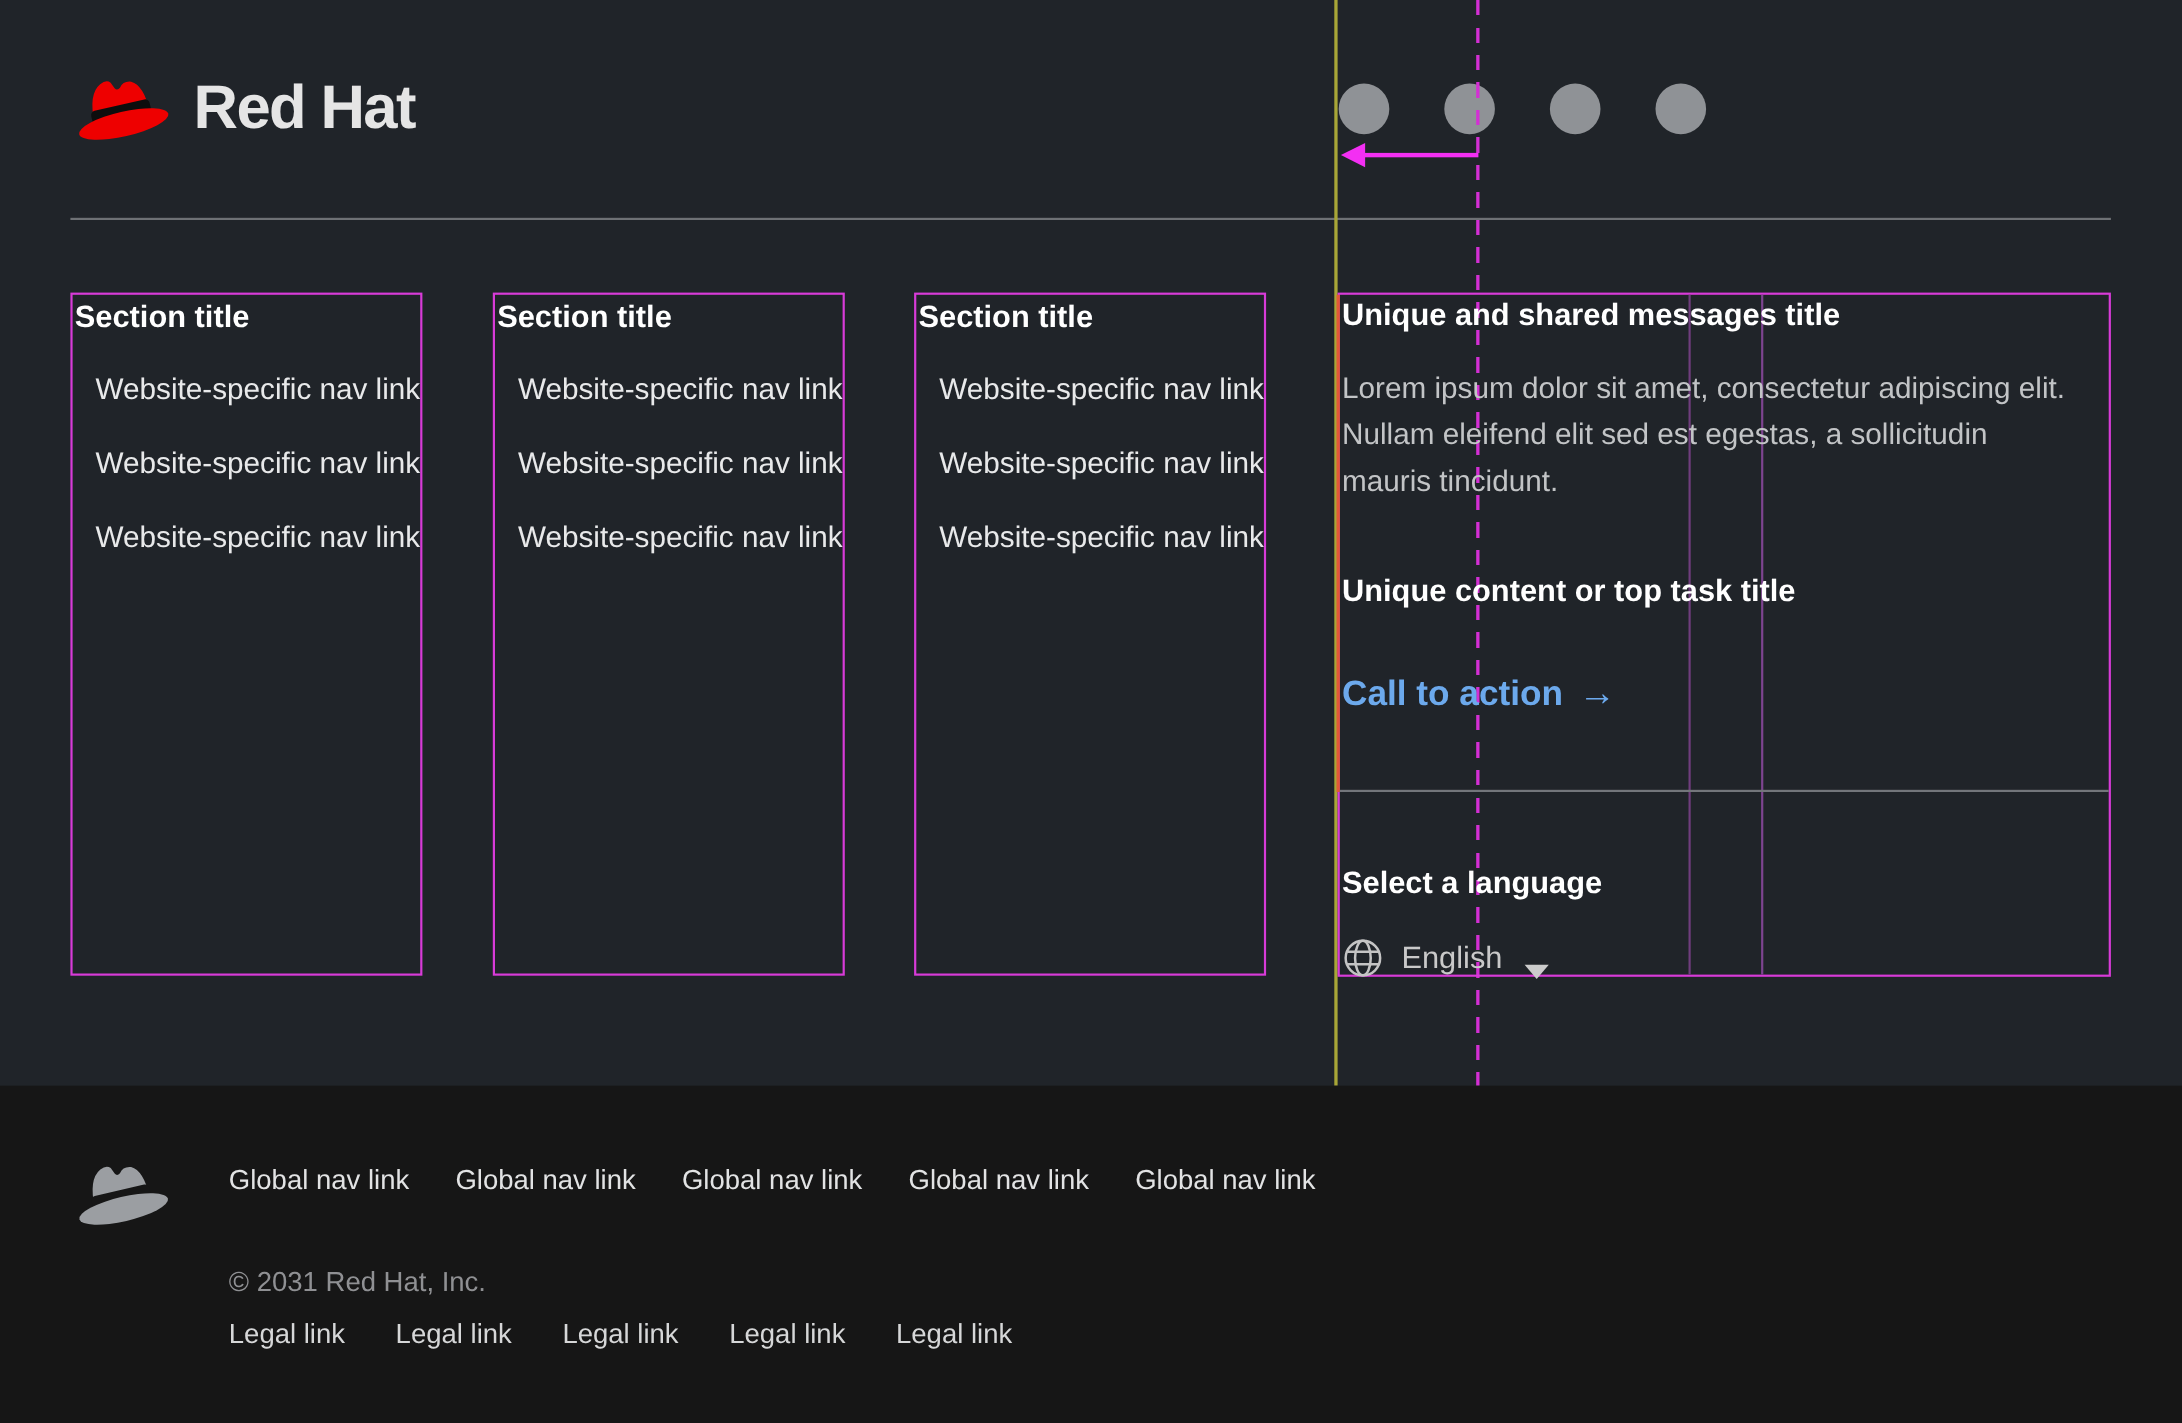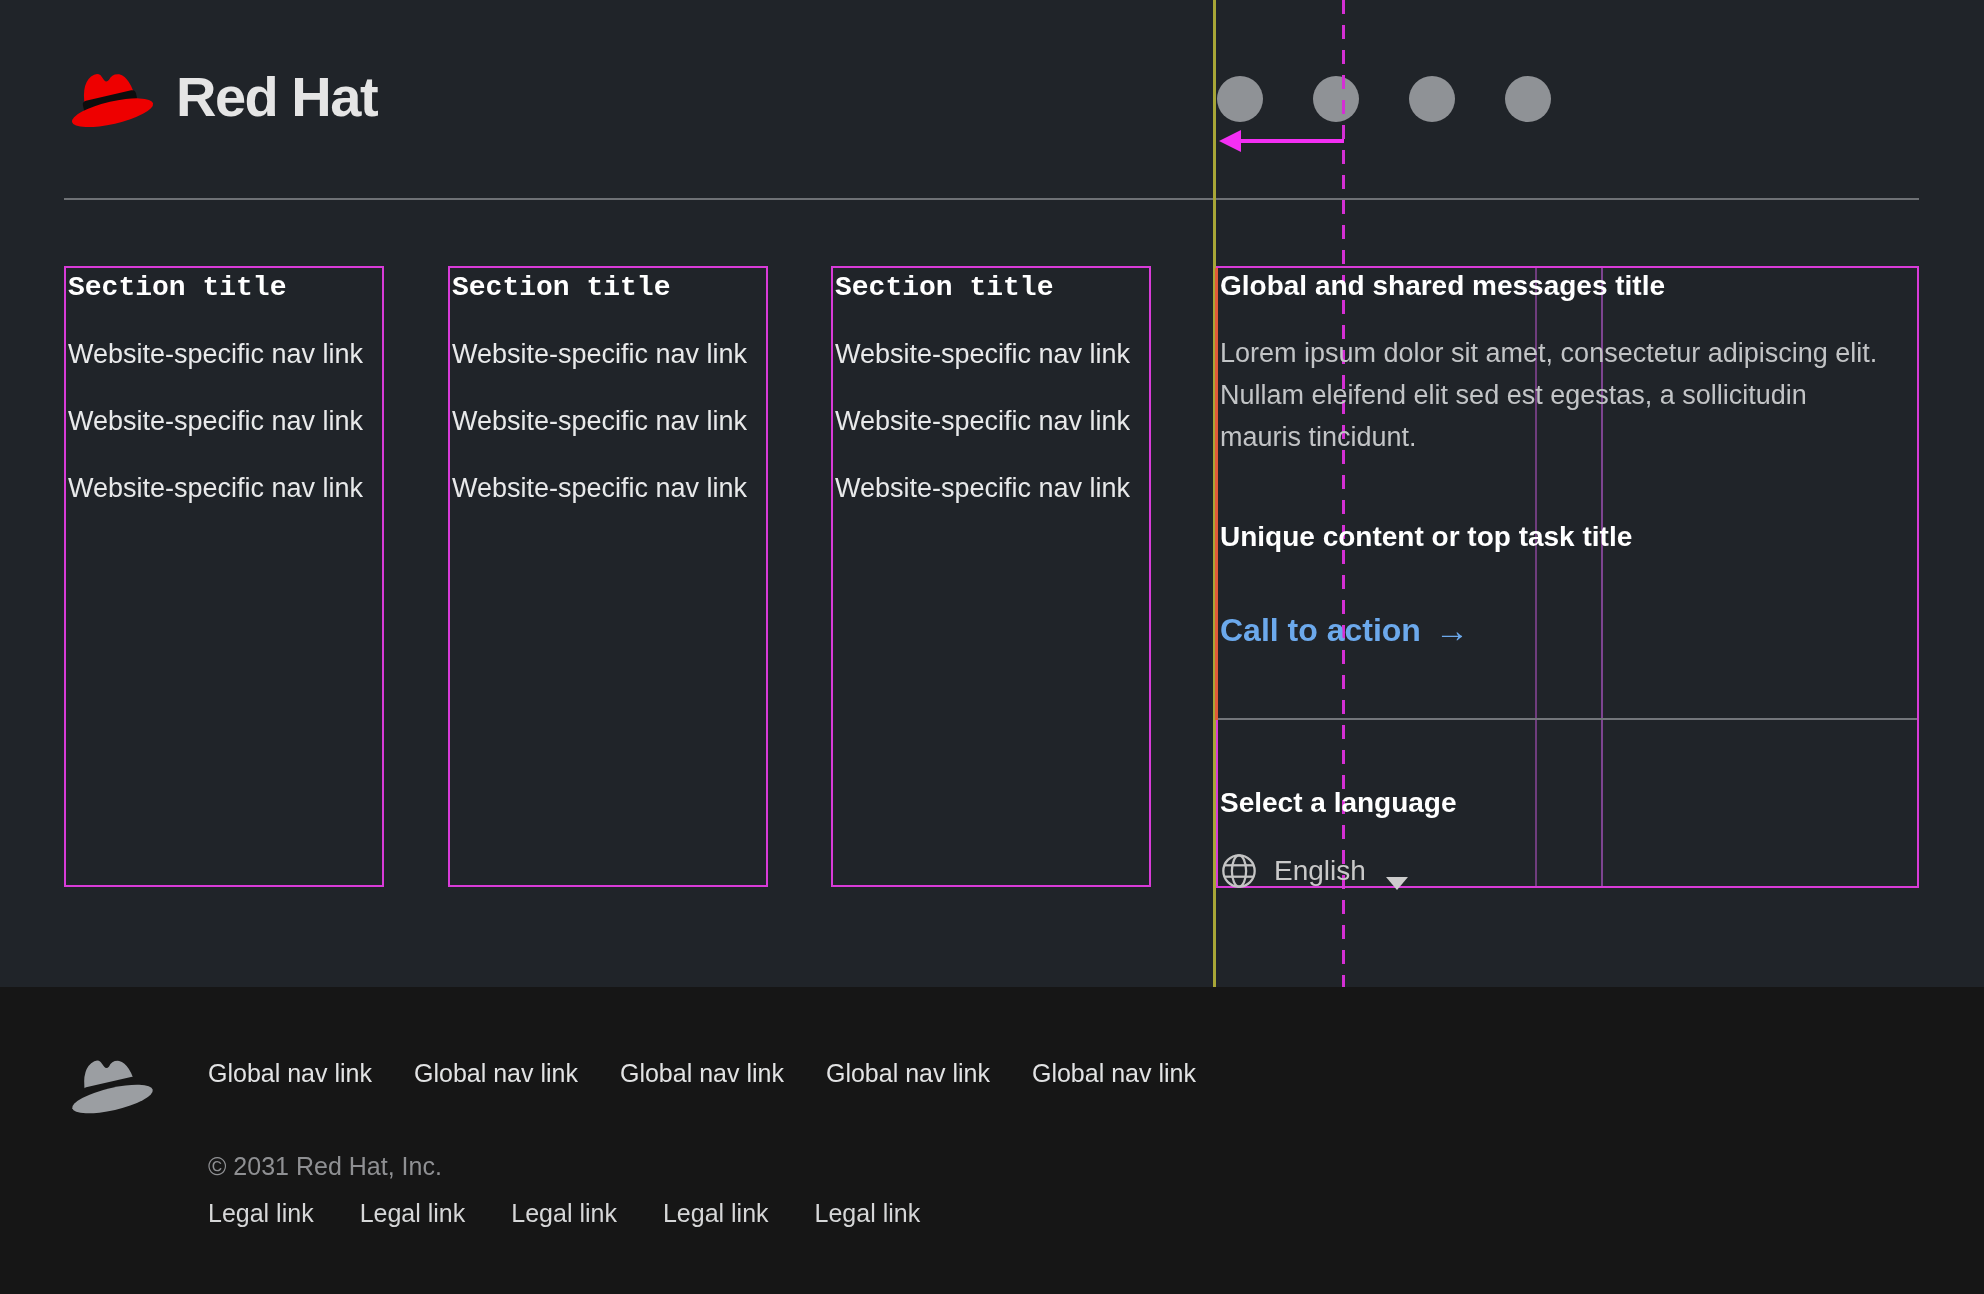--- a/index.html
+++ b/index.html
@@ -25,22 +25,22 @@
   .guide-dashed{position:absolute;left:1342px;top:0;width:3px;height:987px;
     background:repeating-linear-gradient(to bottom,#d42fd4 0,#d42fd4 14px,transparent 14px,transparent 25px);}
   .measure-line{position:absolute;left:1240px;top:139px;width:104px;height:4px;background:#f32ff3;}
   .measure-head{position:absolute;left:1219px;top:130px;width:0;height:0;
     border-top:11px solid transparent;border-bottom:11px solid transparent;border-right:22px solid #f32ff3;}
 
   
   .col{position:absolute;top:266px;width:320px;height:621px;border:2px solid #d83bd8;
        box-sizing:border-box;padding:2px 0 0 2px;}
   .col1{left:64px;} .col2{left:448px;} .col3{left:831px;}
-  .col-title{color:#ffffff;font-size:28px;font-weight:bold;line-height:36px;margin:0 0 32px 0;white-space:nowrap;font-family:Liberation Mono, monospace;}
-  .col-link{color:#e8e9ea;font-size:27px;line-height:32px;margin:0 0 35px 0;white-space:nowrap;cursor:pointer;}
+  .col-title{color:#ffffff;font-size:28px;font-weight:bold;line-height:36px;margin:0 0 32px 0;white-space:nowrap;}
+  .col-link{color:#e8e9ea;font-size:27px;line-height:32px;margin:0 0 35px 0;white-space:nowrap;cursor:pointer;text-align:right;}
 
   
   .promo{position:absolute;left:1216px;top:266px;width:703px;height:622px;border:2px solid #d83bd8;box-sizing:border-box;}
   .pline{position:absolute;top:0;bottom:0;width:2px;}
   .pline-a{left:317px;background:#6f3d7d;}
   .pline-b{left:383px;background:#7d4490;}
   .guide-orange{position:absolute;left:-3px;top:0;width:3px;height:452px;background:#e25937;}
   .promo-title{position:absolute;left:2px;top:0;font-size:28px;font-weight:bold;color:#ffffff;line-height:36px;white-space:nowrap;}
   .promo-body{position:absolute;left:2px;top:64px;}
   .promo-body div{font-size:27px;color:#c2c4c6;line-height:42px;white-space:nowrap;}
@@ -111,21 +111,21 @@
     <div class="col-link">Website-specific nav link</div>
     <div class="col-link">Website-specific nav link</div>
     <div class="col-link">Website-specific nav link</div>
   </div>
 
   <div class="promo">
     <div class="pline pline-a"></div>
     <div class="pline pline-b"></div>
     <div class="guide-orange"></div>
 
-    <div class="promo-title">Global and shared messages title</div>
+    <div class="promo-title">Unique and shared messages title</div>
     <div class="promo-body">
       <div>Lorem ipsum dolor sit amet, consectetur adipiscing elit.</div>
       <div>Nullam eleifend elit sed est egestas, a sollicitudin</div>
       <div>mauris tincidunt.</div>
     </div>
     <div class="content-title">Unique content or top task title</div>
     <div class="cta">
       <span>Call to action</span>
       <span class="cta-arrow">→</span>
     </div>

